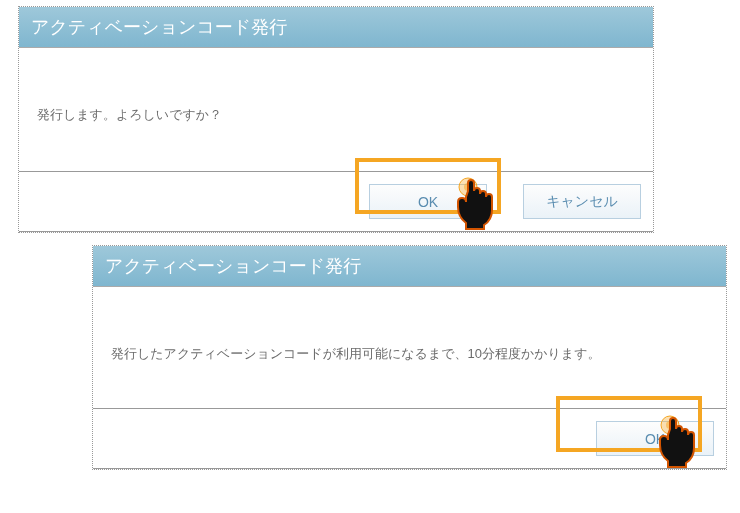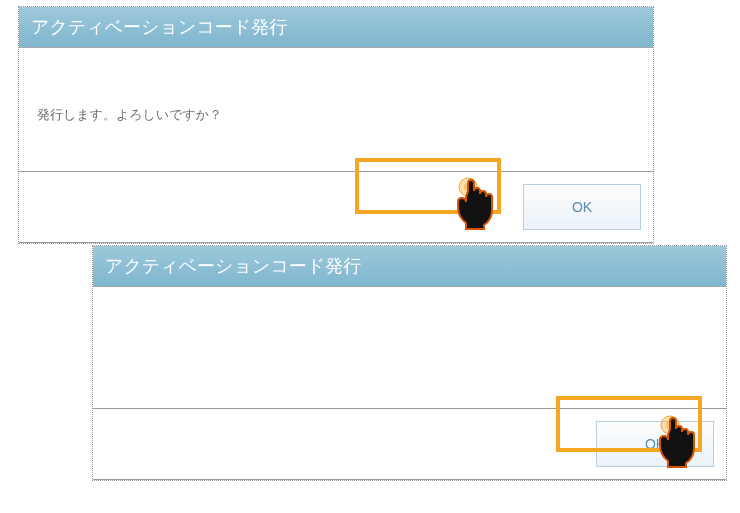--- a/index.html
+++ b/index.html
@@ -33,21 +33,21 @@
   .dialog-footer {
     border-top: 1px solid #999;
     border-bottom: 1px solid #999;
     padding: 12px;
     display: flex;
     justify-content: flex-end;
     gap: 8px;
   }
   .btn {
     min-width: 118px;
-    height: 46px;
+    height: 35px;
     border: 1px solid #b8cfe0;
     background: linear-gradient(#fdfdfd, #eaf2f8);
     color: #5a8db0;
     font-size: 14px;
     cursor: pointer;
     display: inline-flex;
     align-items: center;
     justify-content: center;
     margin-left: 28px;
   }
@@ -75,32 +75,34 @@
   #cur2 { left: 650px; top: 415px; }
 </style>
 </head>
 <body>
 
 <div class="dialog" id="d1">
   <div class="dialog-header">アクティベーションコード発行</div>
   <div class="dialog-body">発行します。よろしいですか？</div>
   <div class="dialog-footer">
     <button class="btn">OK</button>
+    <button class="btn">キャンセル</button>
   </div>
 </div>
 <div class="highlight" id="hl1"></div>
 <svg class="cursor" id="cur1" viewBox="0 0 54 60">
   <circle cx="20" cy="10" r="9" fill="rgba(245,166,35,0.35)" stroke="#f5a623" stroke-width="1"></circle>
   <circle cx="20" cy="10" r="4" fill="rgba(245,166,35,0.5)"></circle>
   <path d="M20 14 L20 6 Q20 3 23 3 Q26 3 26 6 L26 14 Q26 11 29 11 Q32 11 32 14 L32 17 Q32 14 35 14 Q38 14 38 17 L38 20 Q38 17 41 17 Q44 17 44 20 L44 33 Q44 43 36 48 L36 52 L18 52 L18 46 Q10 40 10 30 L10 25 Q10 21 14 21 Q18 21 18 25 L18 20 Z" fill="#111" stroke="#d35400" stroke-width="2"></path>
 </svg>
 
 <div class="dialog" id="d2">
   <div class="dialog-header">アクティベーションコード発行</div>
   <div class="dialog-body">
+    <div>発行したアクティベーションコードが利用可能になるまで、10分程度かかります。</div>
   </div>
   <div class="dialog-footer">
     <button class="btn">OK</button>
   </div>
 </div>
 <div class="highlight" id="hl2"></div>
 <svg class="cursor" id="cur2" viewBox="0 0 54 60">
   <circle cx="20" cy="10" r="9" fill="rgba(245,166,35,0.35)" stroke="#f5a623" stroke-width="1"></circle>
   <circle cx="20" cy="10" r="4" fill="rgba(245,166,35,0.5)"></circle>
   <path d="M20 14 L20 6 Q20 3 23 3 Q26 3 26 6 L26 14 Q26 11 29 11 Q32 11 32 14 L32 17 Q32 14 35 14 Q38 14 38 17 L38 20 Q38 17 41 17 Q44 17 44 20 L44 33 Q44 43 36 48 L36 52 L18 52 L18 46 Q10 40 10 30 L10 25 Q10 21 14 21 Q18 21 18 25 L18 20 Z" fill="#111" stroke="#d35400" stroke-width="2"></path>

